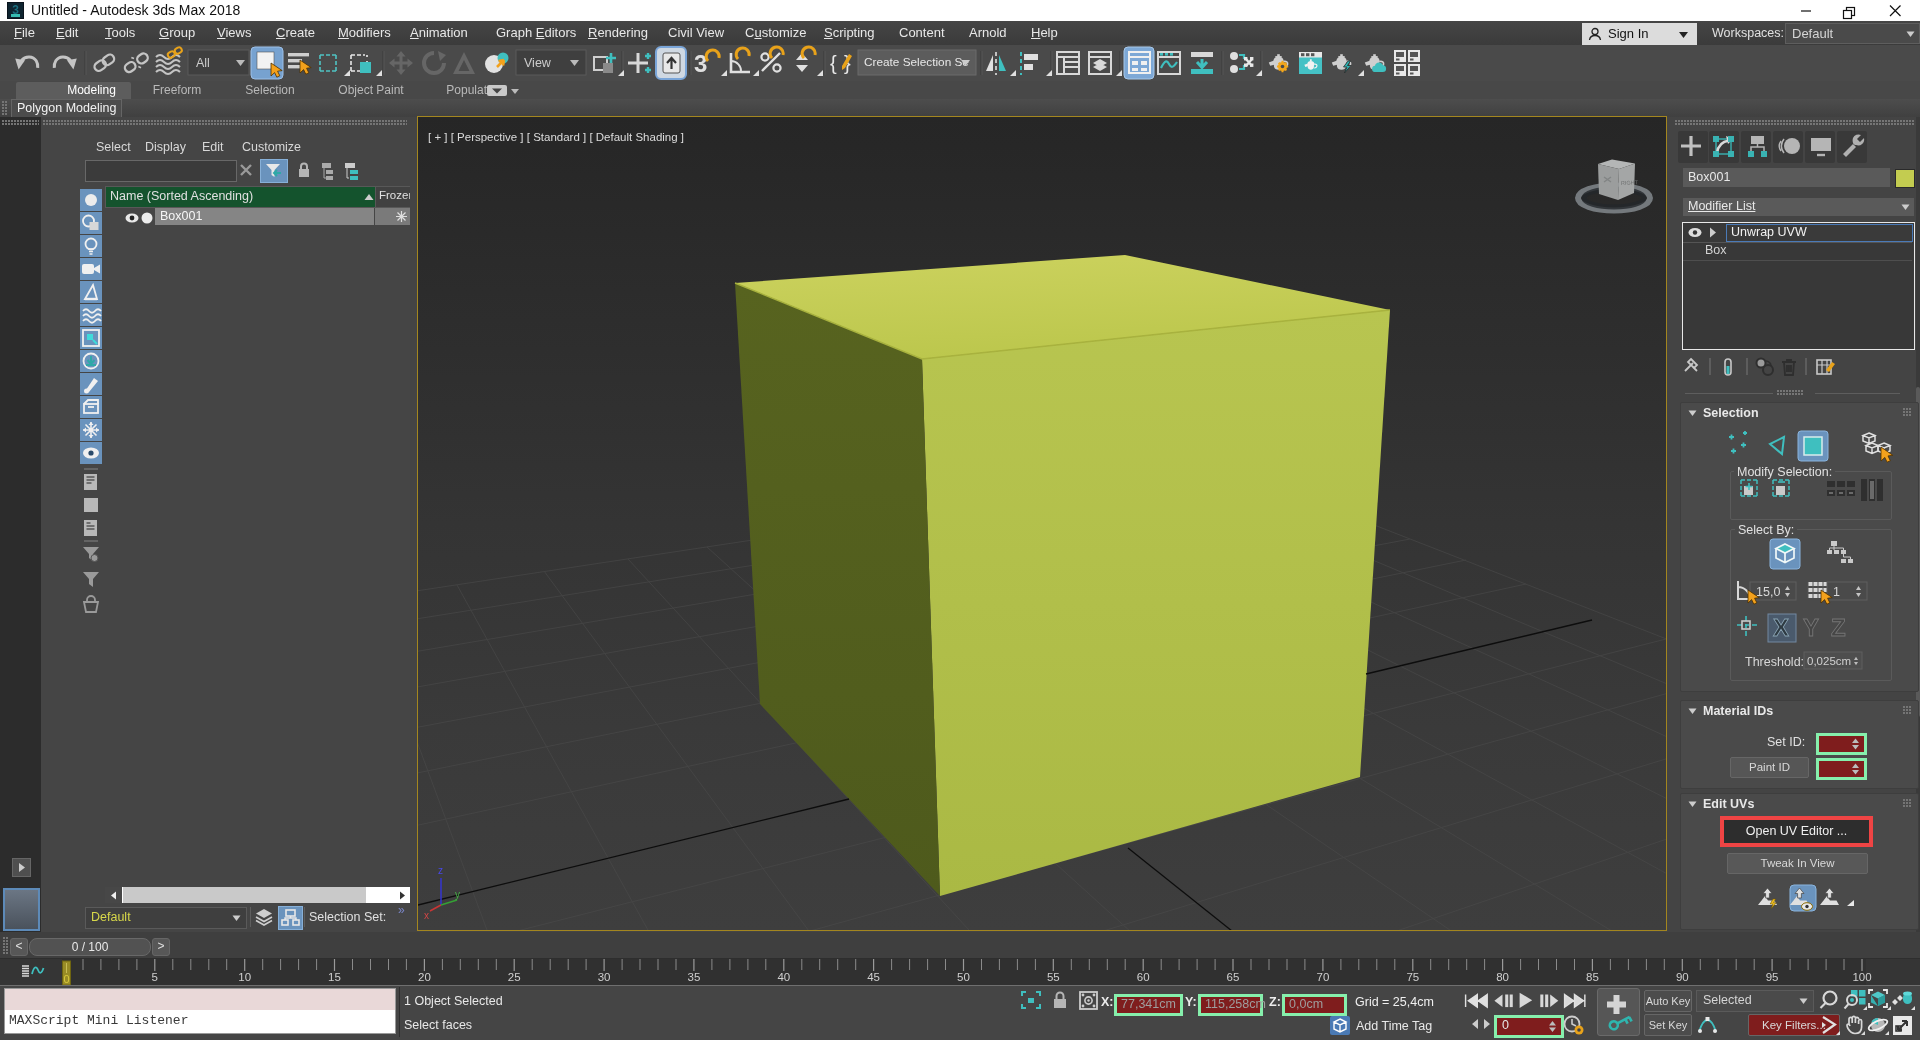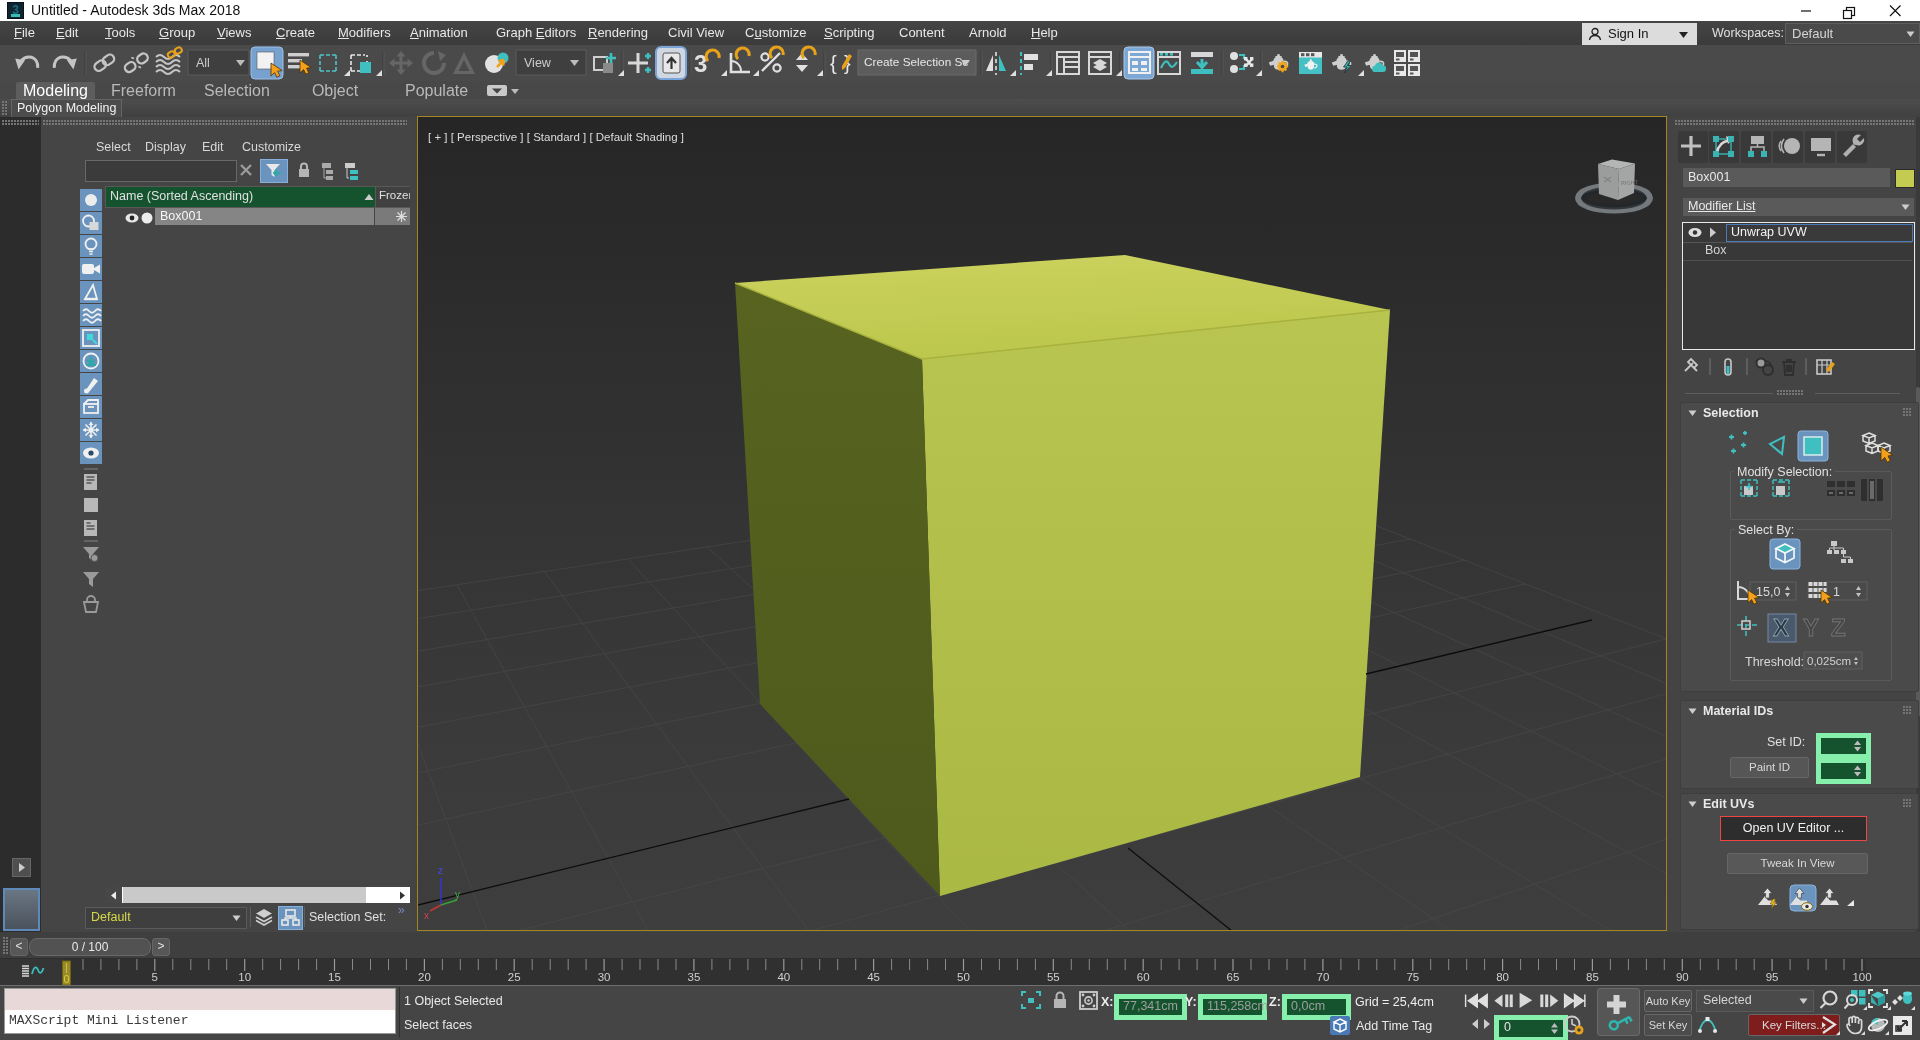--- a/index.html
+++ b/index.html
@@ -7,37 +7,37 @@
   .abs{position:absolute;}
   #app{position:relative;width:1920px;height:1040px;background:#444444;}
   
   #titlebar{left:0;top:0;width:1920px;height:21px;background:#ffffff;color:#000;}
   #menubar{left:0;top:21px;width:1920px;height:24px;background:linear-gradient(#454545,#3b3b3b);}
   .menuitem{position:absolute;top:4px;font-size:13px;color:#e8e8e8;}
   .menuitem u{text-decoration:underline;}
   #toolbar{left:0;top:45px;width:1920px;height:36px;background:#4a4a4a;border-bottom:1px solid #3e3e3e;}
   #ribbontabs{left:0;top:81px;width:1920px;height:18px;background:#484848;}
   #polyrow{left:0;top:99px;width:1920px;height:18px;background:linear-gradient(#4d4d4d,#404040);}
-  .rtab{position:absolute;top:1px;height:17px;line-height:17px;font-size:16px;color:#b9b9b9;text-align:center;}
+  .rtab{position:absolute;top:1px;height:17px;line-height:17px;font-size:12px;color:#b9b9b9;text-align:center;padding-left:36px;}
   .rtab.active{background:#5d5d5d;color:#fff;border-radius:2px 2px 0 0;}
   
   .txt{position:absolute;white-space:nowrap;}
   .dotgrip{background-image:radial-gradient(circle at 1px 1px,#757575 0.9px,transparent 1px);background-size:3px 3px;}
   
   #leftstrip{left:0;top:117px;width:41px;height:815px;background:#2c2c2c;}
   #leftpanel{left:41px;top:117px;width:369px;height:815px;background:#454545;overflow:hidden;}
   
   #viewport{left:417px;top:116px;width:1248px;height:813px;background:linear-gradient(#262626,#2d2d2d 25%,#343434 50%,#3a3a3a 75%,#3e3e3e);border:1px solid #a3861f;}
   
   #rightpanel{left:1667px;top:117px;width:253px;height:840px;background:#444444;}
   .rollout{position:absolute;left:13px;width:237px;background:#4a4a4a;border:1px solid #3e3e3e;border-radius:2px;}
   .rolhead{position:absolute;left:8px;top:3px;font-size:12.5px;font-weight:bold;color:#e8e8e8;}
   .btn{position:absolute;background:#565656;border:1px solid #666;border-radius:2px;color:#d8d8d8;
        font-size:11.5px;text-align:center;}
-  .inp{position:absolute;background:#14532d;border:5px solid #86efac;color:#9e9e9e;font-size:12.5px;}
+  .inp{position:absolute;background:#7f1d1d;border:3px solid #86efac;color:#9e9e9e;font-size:12.5px;}
   
   #trackrow{left:0;top:932px;width:1920px;height:26px;background:#3f3f3f;}
   #ruler{left:0;top:958px;width:1920px;height:27px;background:#353535;border-top:1px solid #2e2e2e;}
   #statusbar{left:0;top:985px;width:1920px;height:55px;background:#454545;}
 </style>
 </head>
 <body>
 <div id="app">
   <div class="abs" id="titlebar">
     <svg class="abs" style="left:7px;top:2px" width="18" height="18">
@@ -882,21 +882,21 @@
           </svg>
       </div>
     </div>
 
     <div class="rollout" style="top:676px;height:135px;">
       <svg class="abs" style="left:7px;top:7px" width="10" height="7">
           <path d="M0.5 0.5 L8.5 0.5 L4.5 6 Z" fill="#ccc"></path>
         </svg>
       <div class="rolhead" style="left:22px;">Edit UVs</div>
       <div class="abs dotgrip" style="left:222px;top:5px;width:9px;height:9px;"></div>
-      <div class="abs" style="left:39px;top:22px;width:145px;height:23px;background:#2d2d2d;border:1px solid #ef4444;text-align:center;line-height:23px;font-size:12.5px;color:#f0f0f0;">Open UV Editor ...</div>
+      <div class="abs" style="left:39px;top:22px;width:145px;height:23px;background:#2d2d2d;border:4px solid #ef4444;text-align:center;line-height:23px;font-size:12.5px;color:#f0f0f0;">Open UV Editor ...</div>
       <div class="btn" style="left:46px;top:59px;width:139px;height:19px;line-height:19px;background:#585858;">Tweak In View</div>
       <svg class="abs" style="left:76px;top:89px" width="100" height="32">
         <rect x="33" y="2" width="26" height="26" rx="4" fill="#6a93bd" stroke="#8ab4dd"></rect>
         <g id="pmound">
           <path d="M1 22 L8 13 L14 22 Z M4.5 17.5 H17.5 L20 22 H11 Z" fill="#e0e0e0"></path>
           <path d="M10.5 5 L15 10.5 H12.4 V15 H8.6 V10.5 H6 Z" fill="#e0e0e0" stroke="#444" stroke-width="0.7"></path>
         </g>
         <use href="#pmound" transform="translate(32,0)"></use>
         <use href="#pmound" transform="translate(62,0)"></use>
         <path d="M16 16 l-2.8 5 h2.6 l-1.4 4.6 l4.8-5.8 h-2.6 l2-3.8 Z" fill="#f0c020" stroke="#6e5200" stroke-width="0.6"></path>

